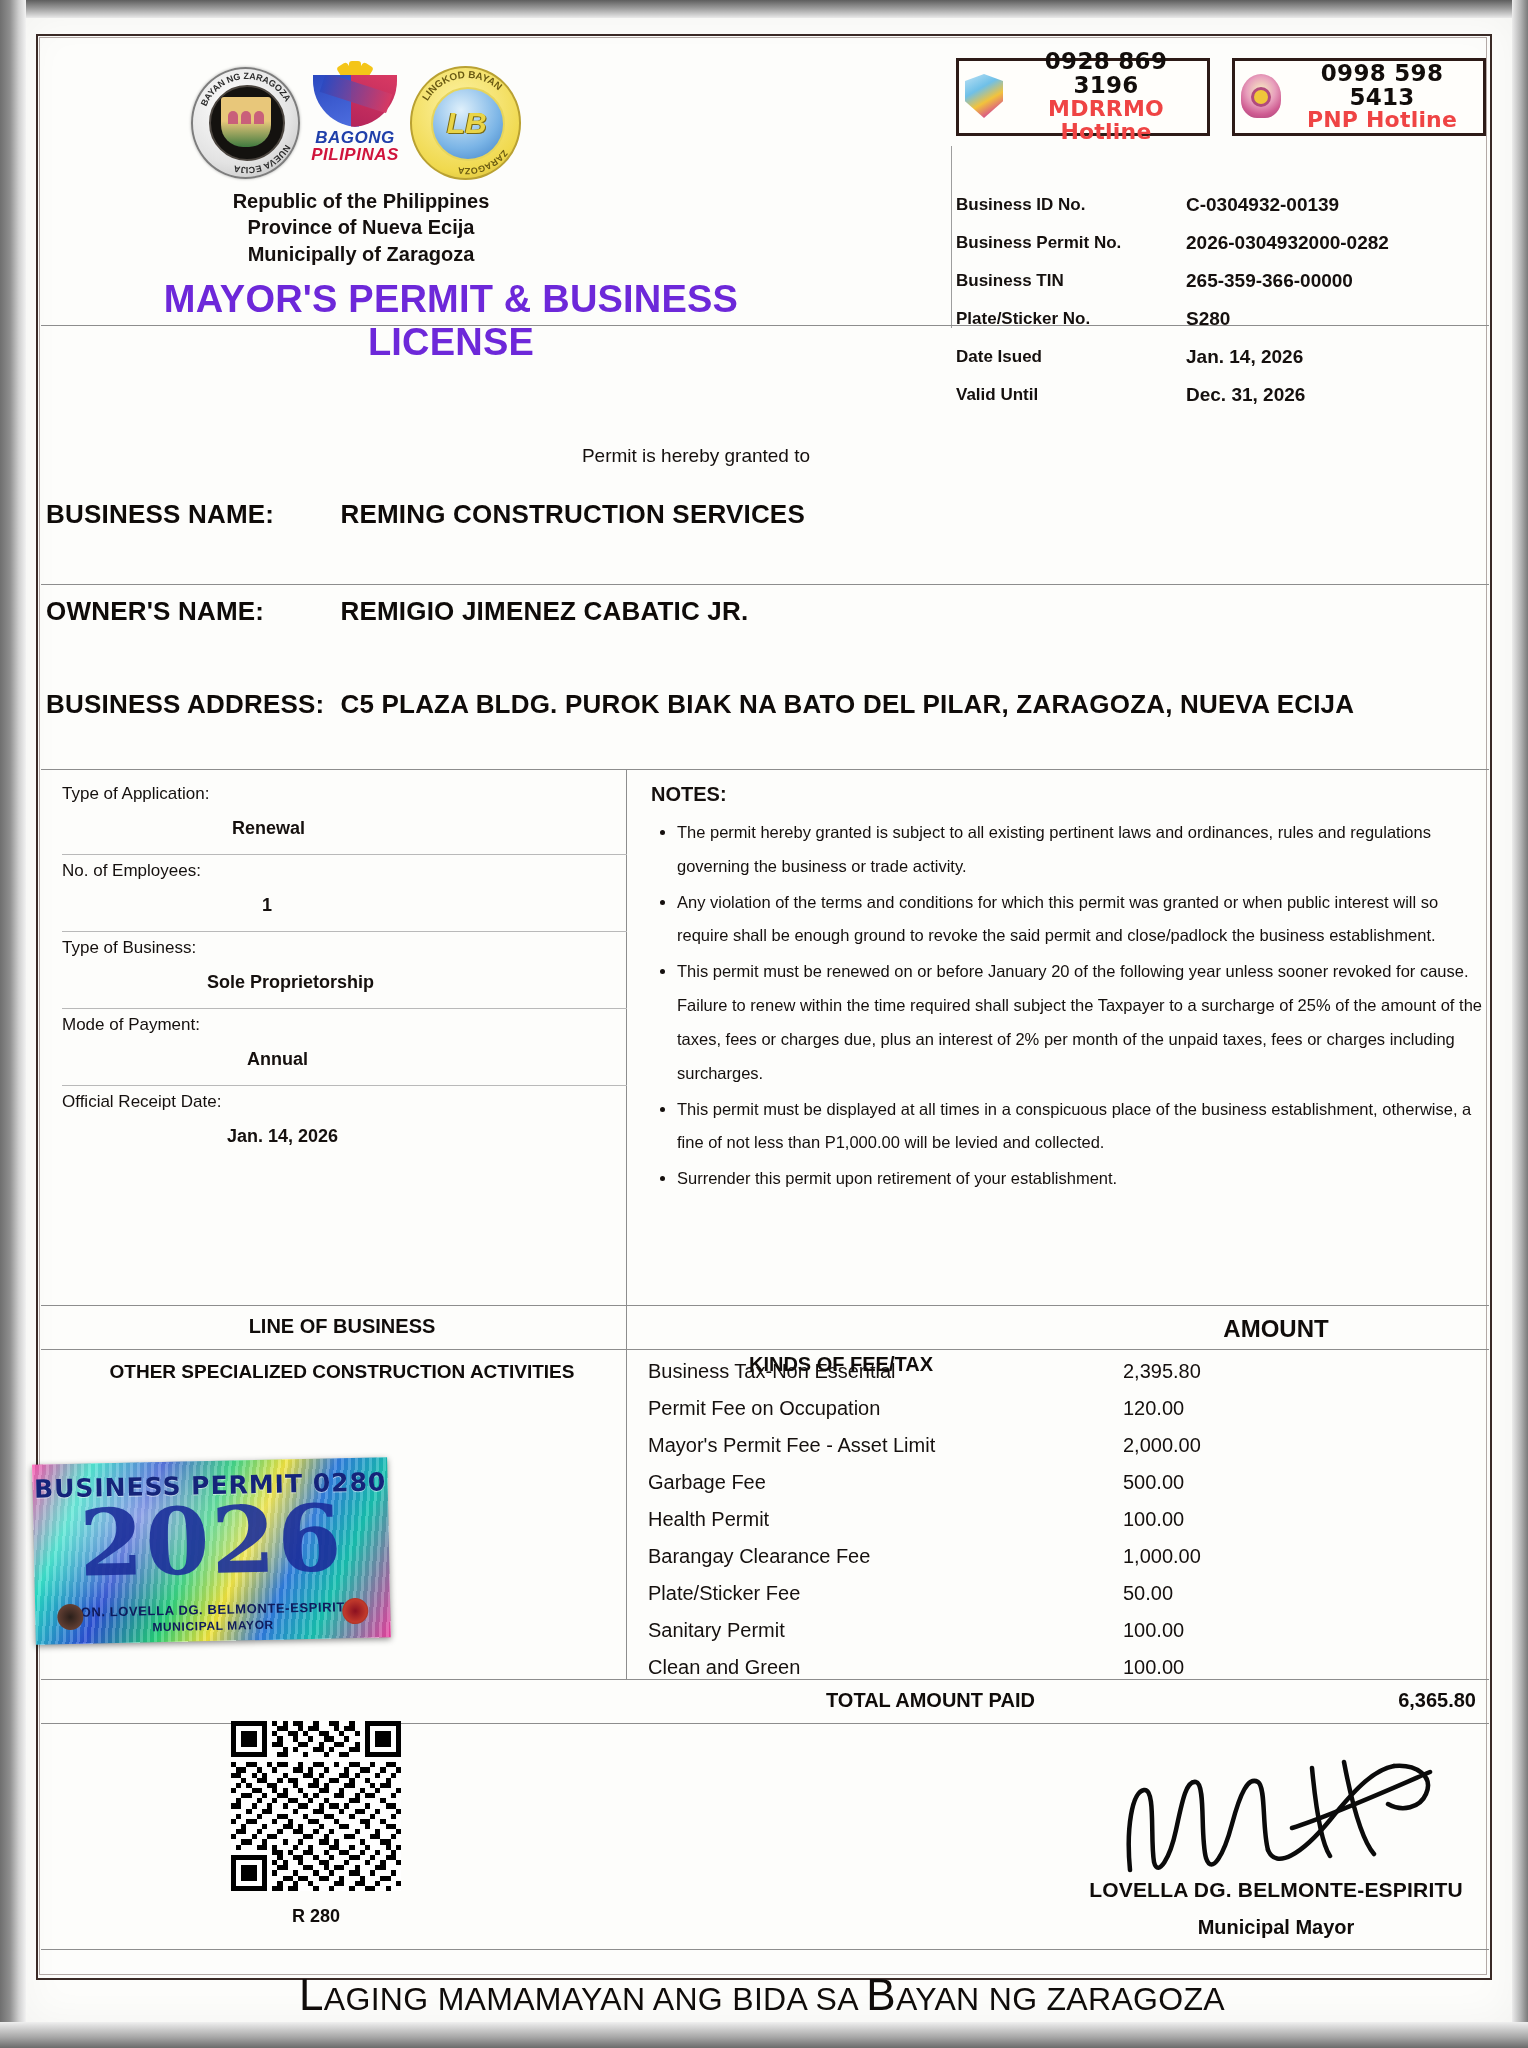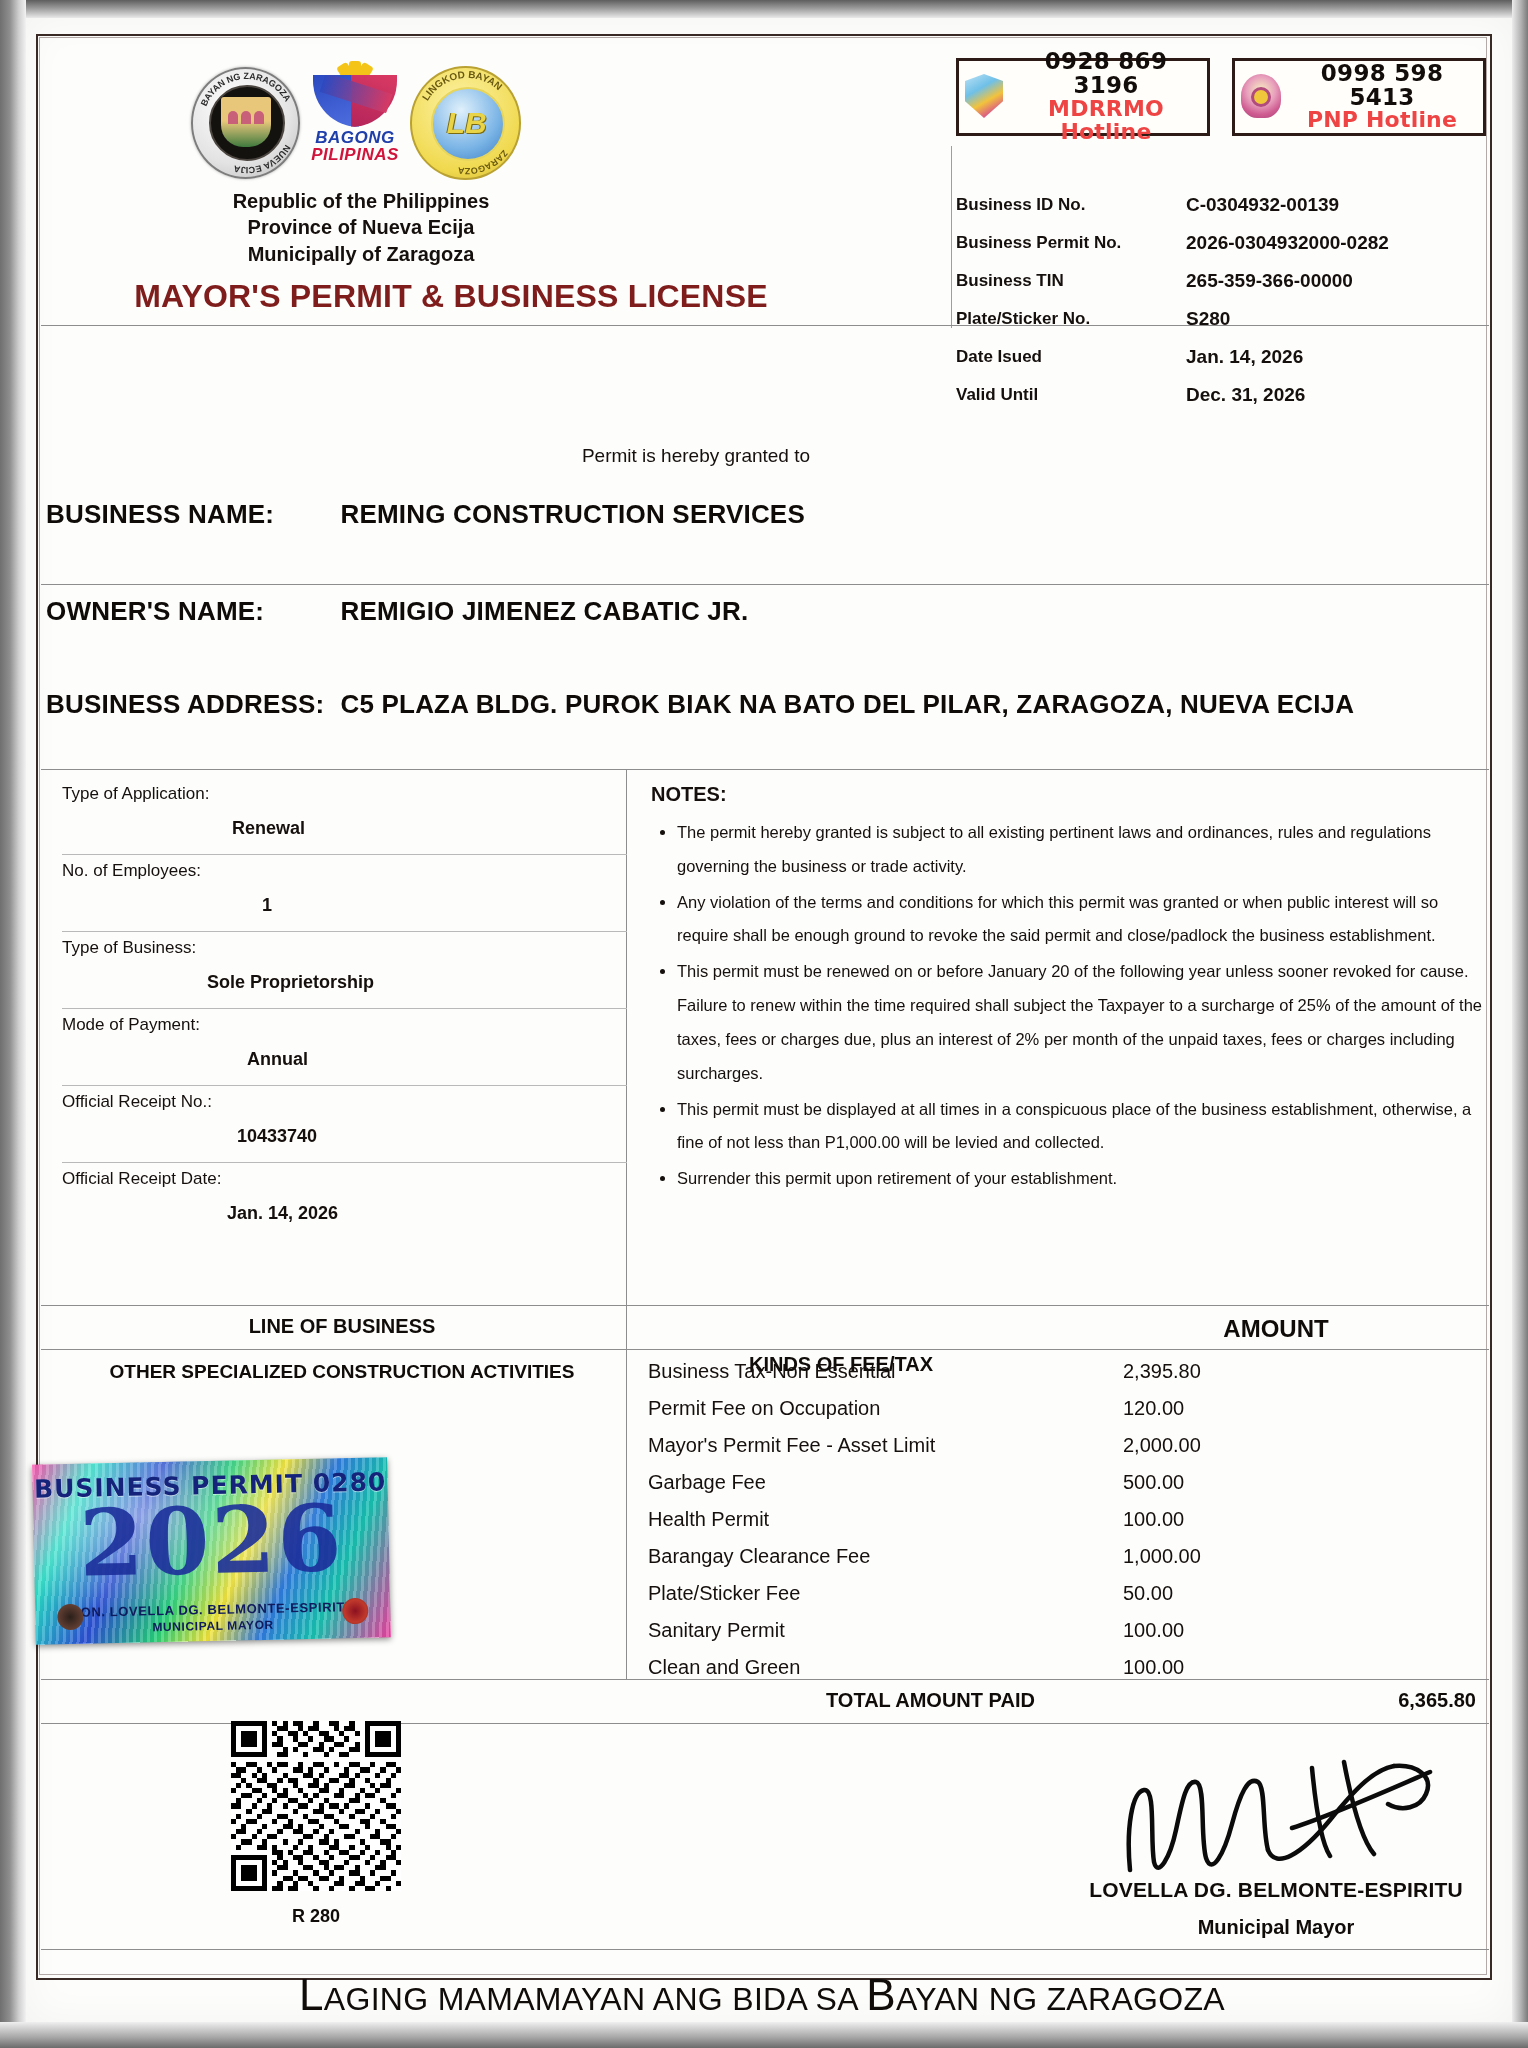--- a/index.html
+++ b/index.html
@@ -74,21 +74,21 @@
     background:radial-gradient(circle at 40% 30%,#dff0fb 0%,#7ab4e6 60%,#3d7fc4 100%);
     border:2px solid #e7d55c;}
   .lb .lbtxt{position:absolute;left:0;top:19px;width:110px;text-align:center;
     font-size:30px;font-weight:bold;color:#e9d447;
     text-shadow:1px 1px 0 #7a6a12,-1px 0 0 #7a6a12;line-height:72px;font-style:italic;}
   .lb-ring svg{position:absolute;left:0;top:0;width:110px;height:110px;}
 
   .repub{position:absolute;left:110px;top:150px;width:420px;text-align:center;
     font-size:20px;font-weight:bold;color:#15100e;line-height:1.32;}
   .title{position:absolute;left:60px;top:240px;width:700px;text-align:center;
-    font-size:32px;font-weight:bold;color:#7f1d1d;letter-spacing:.2px;}
+    font-size:38px;font-weight:bold;color:#6d28d9;letter-spacing:.2px;}
 
   
   .hotlines{position:absolute;left:930px;top:40px;width:530px;height:78px;display:flex;
     gap:22px;}
   .hotline{flex:1;border:3px solid #2d1b17;background:#fffefb;display:flex;align-items:center;
     padding:4px 6px;gap:6px;}
   .hot-ic{width:40px;height:46px;flex:0 0 auto;position:relative;}
   .shield-ic{width:38px;height:44px;
     background:linear-gradient(150deg,#bfe3f5 0%,#6fc0e8 35%,#f2c33c 60%,#d84d8e 85%,#5a8ad6 100%);
     clip-path:polygon(50% 0,100% 16%,100% 62%,50% 100%,0 62%,0 16%);}
@@ -367,24 +367,20 @@
         <div class="d-k">No. of Employees:</div>
         <div class="d-v" style="left:200px">1</div>
       </div>
       <div class="d-cell">
         <div class="d-k">Type of Business:</div>
         <div class="d-v" style="left:145px">Sole Proprietorship</div>
       </div>
       <div class="d-cell">
         <div class="d-k">Mode of Payment:</div>
         <div class="d-v" style="left:185px">Annual</div>
-      </div>
-      <div class="d-cell">
-        <div class="d-k">Official Receipt No.:</div>
-        <div class="d-v" style="left:175px">10433740</div>
       </div>
       <div class="d-cell">
         <div class="d-k">Official Receipt Date:</div>
         <div class="d-v" style="left:165px">Jan. 14, 2026</div>
       </div>
     </div>
 
     <div class="notes">
       <h4>NOTES:</h4>
       <ul>

